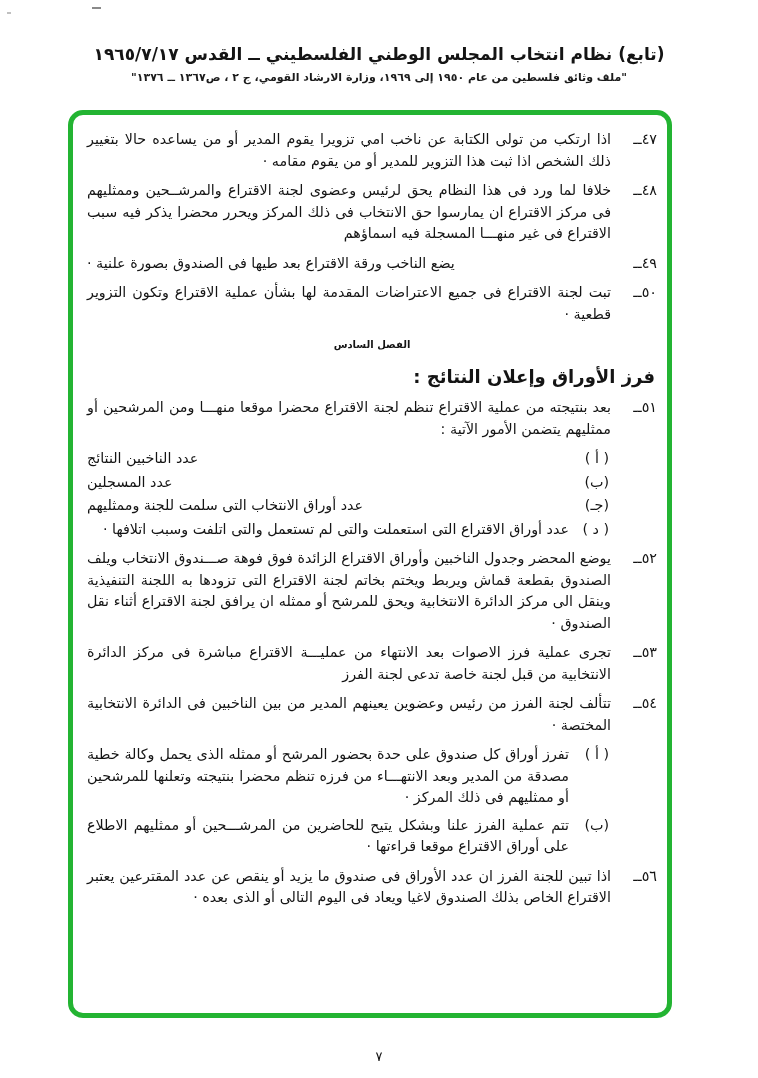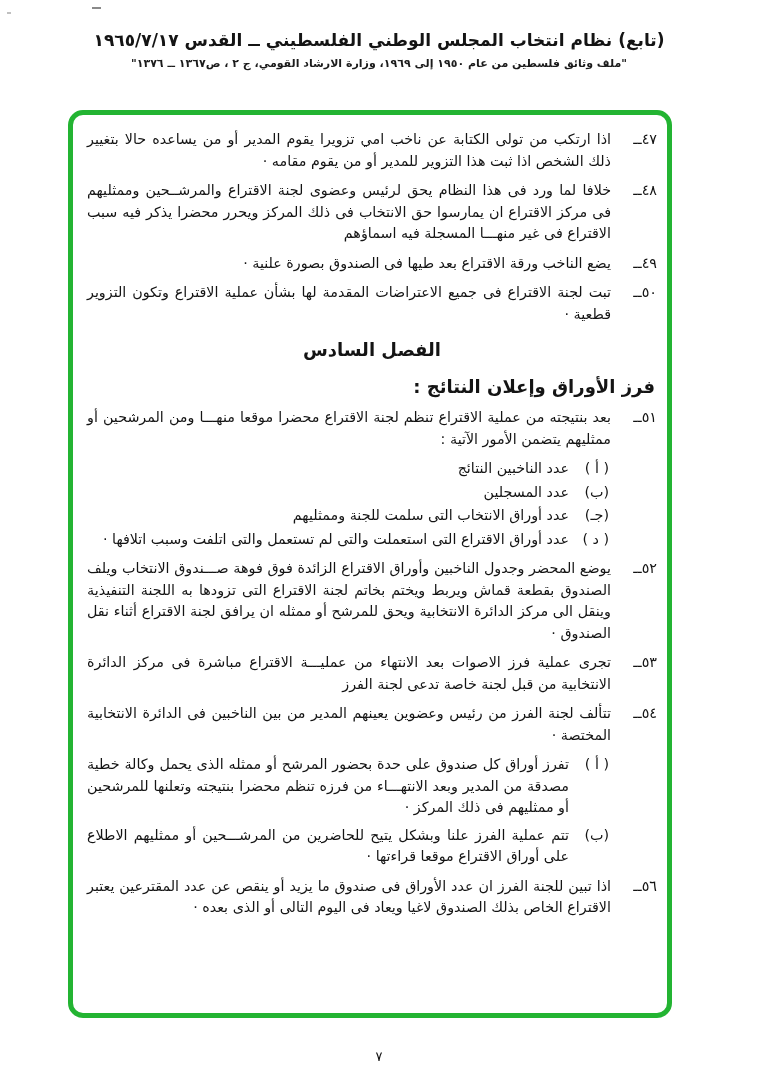--- a/index.html
+++ b/index.html
@@ -9,21 +9,21 @@
     font-family: "DejaVu Sans", sans-serif;
     color: #141414;
     position: relative;
     overflow: hidden;
   }
   
   .scan-mark { position: absolute; background: #8a8a8a; }
   .mark1 { left: 92px; top: 7px; width: 9px; height: 2px; }
   .mark2 { left: 7px; top: 12px; width: 4px; height: 2px; background: #c0c0c0; }
 
-  .page-header { position: absolute; top: 30px; left: 0; right: 0; text-align: center; direction: rtl; }
+  .page-header { position: absolute; top: 44px; left: 0; right: 0; text-align: center; direction: rtl; }
   .doc-title { font-size: 17px; font-weight: bold; letter-spacing: 0; }
   .doc-subtitle { font-size: 11px; font-weight: bold; margin-top: 7px; color: #1b1b1b; }
 
   .content-box {
     position: absolute;
     left: 68px; top: 110px;
     width: 604px; height: 908px;
     box-sizing: border-box;
     border: 5px solid #23b432;
     border-radius: 15px;
@@ -37,31 +37,31 @@
     display: flex;
     align-items: flex-start;
     gap: 6px;
     font-size: 14.3px;
     line-height: 21.5px;
     margin-bottom: 8px;
   }
   .num { flex: 0 0 40px; white-space: nowrap; }
   .txt { flex: 1; text-align: justify; }
 
-  .item.one-line .txt { text-align: right; }
+  .item.one-line .txt { text-align: left; }
 
   .sub { margin-right: 48px; margin-bottom: 2px; }
   .sub .num { flex: 0 0 34px; }
   .sub.last { margin-bottom: 8px; }
   .sub.long { margin-bottom: 6px; }
 
   .chapter-title {
     text-align: center;
     font-weight: bold;
-    font-size: 18px;
+    font-size: 10px;
     margin: 14px 0 16px 0;
   }
   .section-title {
     font-weight: bold;
     font-size: 18px;
     text-align: right;
     margin: 0 2px 10px 0;
   }
 
   .page-number {

